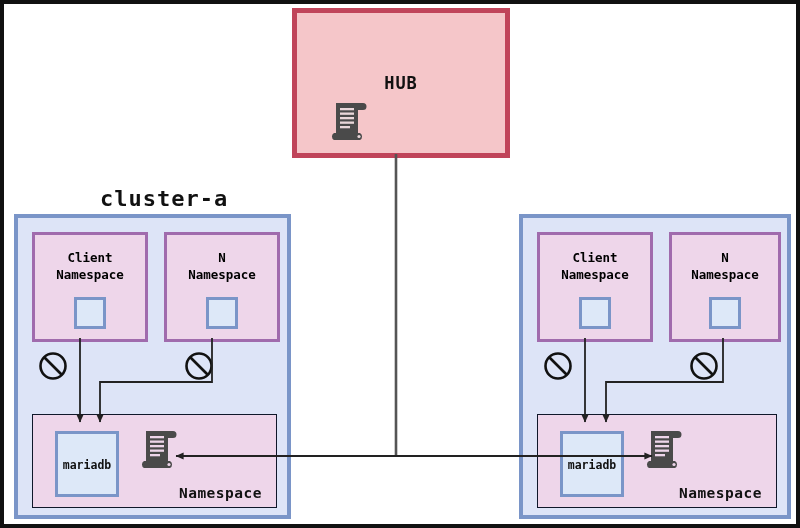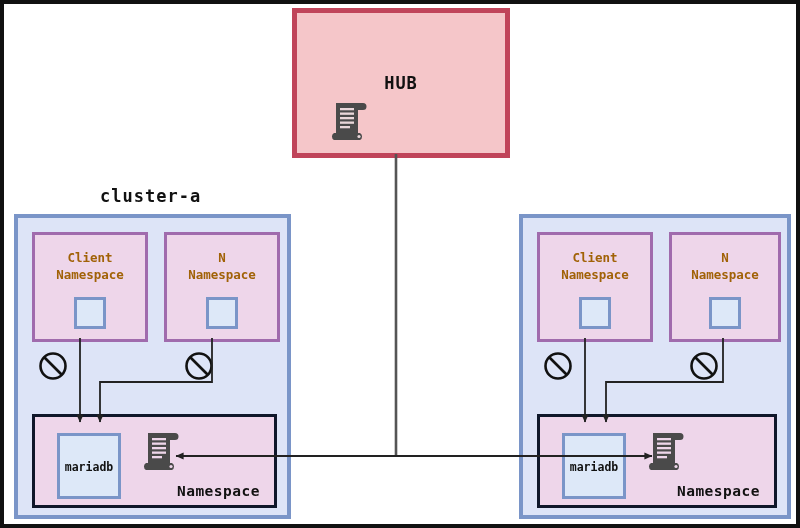--- a/index.html
+++ b/index.html
@@ -10,39 +10,39 @@
           border:4px solid #111111;background:#ffffff;}
 
   
   .hub{position:absolute;left:288px;top:4px;width:218px;height:150px;
        background:#f5c6c9;border:5px solid #c0445a;box-sizing:border-box;}
   .hub-title{position:absolute;left:0;right:0;top:60px;text-align:center;
              font-size:17px;font-weight:bold;color:#111;letter-spacing:1px;}
   .hub-icon{position:absolute;left:36px;top:88px;}
 
   
-  .cluster-label{position:absolute;font-size:17px;font-weight:bold;color:#111;
+  .cluster-label{position:absolute;font-size:22px;font-weight:bold;color:#111;
                  letter-spacing:1px;white-space:nowrap;}
   .cluster{position:absolute;top:210px;height:305px;
            background:#dde4f7;border:4px solid #7a95c8;box-sizing:border-box;}
   .cluster.a{left:10px;width:277px;}
   .cluster.b{left:515px;width:272px;}
 
   
   .ns-top{position:absolute;top:14px;height:110px;
           background:#eed6ea;border:3px solid #a06bad;box-sizing:border-box;}
   .ns-top .ns-title{position:absolute;left:0;right:0;top:14px;text-align:center;
-                    font-size:12.5px;font-weight:bold;color:#a16207;line-height:17px;}
+                    font-size:12.5px;font-weight:bold;color:#000000;line-height:17px;}
   .ns-top .inner-sq{position:absolute;left:50%;margin-left:-16px;top:62px;
                     width:32px;height:32px;background:#dde8f8;
                     border:3px solid #7a95c8;box-sizing:border-box;}
 
   
   .ns-bottom{position:absolute;left:14px;top:196px;height:94px;
-             background:#eed6ea;border:3px solid #0f172a;box-sizing:border-box;}
+             background:#eed6ea;border:1px solid #0f172a;box-sizing:border-box;}
   .ns-bottom .db{position:absolute;left:22px;top:16px;width:64px;height:66px;
                  background:#dde8f8;border:3px solid #7a95c8;box-sizing:border-box;}
   .ns-bottom .db span{position:absolute;left:0;right:0;top:24px;text-align:center;
                       font-size:11.5px;color:#111;font-weight:bold;}
   .ns-bottom .scroll-holder{position:absolute;left:110px;top:14px;}
   .ns-bottom .ns-foot{position:absolute;right:14px;bottom:6px;
                       font-size:14.5px;font-weight:bold;color:#111;letter-spacing:.5px;}
 
   
   .noicon{position:absolute;width:30px;height:30px;}

